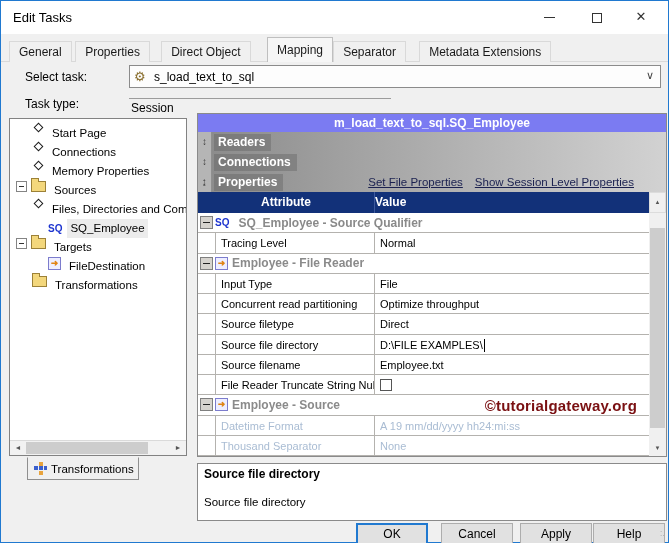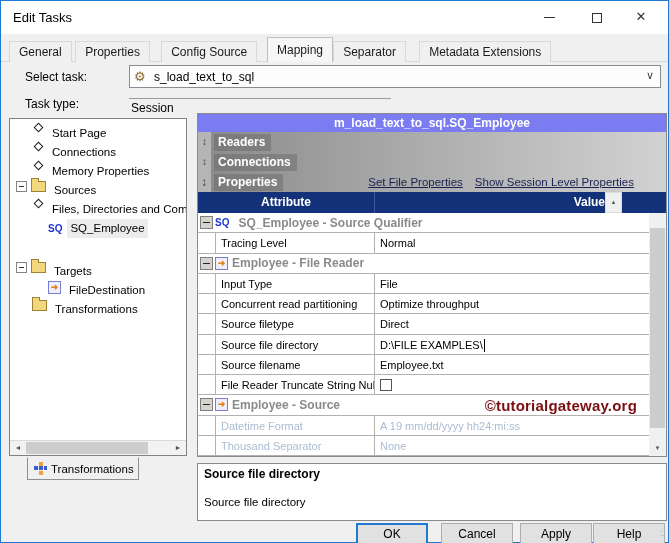--- a/index.html
+++ b/index.html
@@ -60,21 +60,21 @@
   .section-bar { position:absolute; left:0; right:0; height:20px; background:linear-gradient(to right,#8a8a8a,#d2d2d2); display:flex; align-items:center; }
   .sec-readers { top:18px; } .sec-connections { top:38px; } .sec-properties { top:58px; }
   .sec-btn { width:14px; height:20px; background:#b5b5b5; border-right:1px solid #8f8f8f; color:#3a3a3a; font-size:10px;
              text-align:center; line-height:20px; flex:none; }
   .sec-label { color:#fff; font-weight:bold; font-size:12px; background:rgba(90,90,90,0.35); padding:1px 6px 2px 4px; margin-left:2px; }
   .sec-links { margin-left:auto; margin-right:32px; display:flex; gap:12px; }
   .sec-link { font-size:11.5px; color:#1b2150; text-decoration:underline; }
 
   .grid-header { position:absolute; left:0; right:0; top:78px; height:21px; background:#123179; color:#fff; font-weight:bold; display:flex; }
   .gh-attr { width:176px; text-align:center; line-height:21px; font-size:12px; }
-  .gh-val  { width:231px; text-align:right; line-height:21px; font-size:12px; border-left:1px solid #3e5a9e; }
+  .gh-val  { width:275px; text-align:left; line-height:21px; font-size:12px; border-left:1px solid #3e5a9e; }
   .gh-sb   { width:17px; background:#f0f0f0; border:1px solid #dcdcdc; color:#555; font-size:6px; text-align:center; line-height:19px; }
 
   .grid-body { position:absolute; left:0; top:99px; width:451px; bottom:0; background:#fff; overflow:hidden; }
   .grow { position:relative; height:20.25px; border-bottom:1px solid #b4b2ae; display:flex; align-items:center; }
   .grow .gutter { width:17px; height:100%; flex:none; display:flex; align-items:center; justify-content:center; }
   .gbtn { width:13px; height:13px; background:#d6d3ce; border:1px solid #7f7f7f; position:relative; }
   .gbtn i { position:absolute; left:2px; top:5px; width:7px; height:1px; background:#222; }
   .grow .attr { width:159px; height:100%; flex:none; border-left:1px solid #b4b2ae; padding:0 2px 0 5px;
                 font-size:11px; line-height:20px; white-space:nowrap; overflow:hidden; }
   .grow .val { flex:1; height:100%; border-left:1px solid #b4b2ae; padding:0 2px 0 5px; font-size:11px; line-height:20px; white-space:nowrap; overflow:hidden; position:relative; }
@@ -112,21 +112,21 @@
     <div class="title-text">Edit Tasks</div>
     <div class="win-btn btn-min"><span class="minglyph"></span></div>
     <div class="win-btn btn-max"><span class="maxglyph"></span></div>
     <div class="win-btn btn-close">✕</div>
   </div>
 
   <div class="tabstrip">
     <div class="rail"></div>
   <div class="tab" style="left: 8px;">General</div>
       <div class="tab" style="left: 74.2px;">Properties</div>
-      <div class="tab" style="left: 160.2px;">Config Source</div>
+      <div class="tab" style="left: 160.2px;">Direct Object</div>
       <div class="tab active" style="left: 266px;">Mapping</div>
       <div class="tab" style="left: 332.2px;">Separator</div>
       <div class="tab" style="left: 418.2px;">Metadata Extensions</div>
     </div>
 
   <div class="form-label" style="top:69px;">Select task:</div>
   <div class="combo">
     <span class="gear">⚙</span>
     <span class="val">s_load_text_to_sql</span>
     <span class="chev">∨</span>
@@ -156,21 +156,21 @@
           <span class="lbl">Sources</span>
         </div>
         <div class="tree-item" style="padding-left: 22px;">
           <span class="ic-diamond"></span>
           <span class="lbl">Files, Directories and Com</span>
         </div>
         <div class="tree-item" style="padding-left: 38px;">
           <span class="ic-sq">SQ</span>
           <span class="lbl selected">SQ_Employee</span>
         </div>
-        <div class="tree-item" style="padding-left: 6px; margin-top: 24px;">
+        <div class="tree-item" style="padding-left: 6px;">
           <span class="expander">
             <i></i>
           </span>
           <span class="ic-folder"></span>
           <span class="lbl">Targets</span>
         </div>
         <div class="tree-item" style="padding-left: 38px;">
           <span class="ic-filetarget">➜</span>
           <span class="lbl">FileDestination</span>
         </div>

